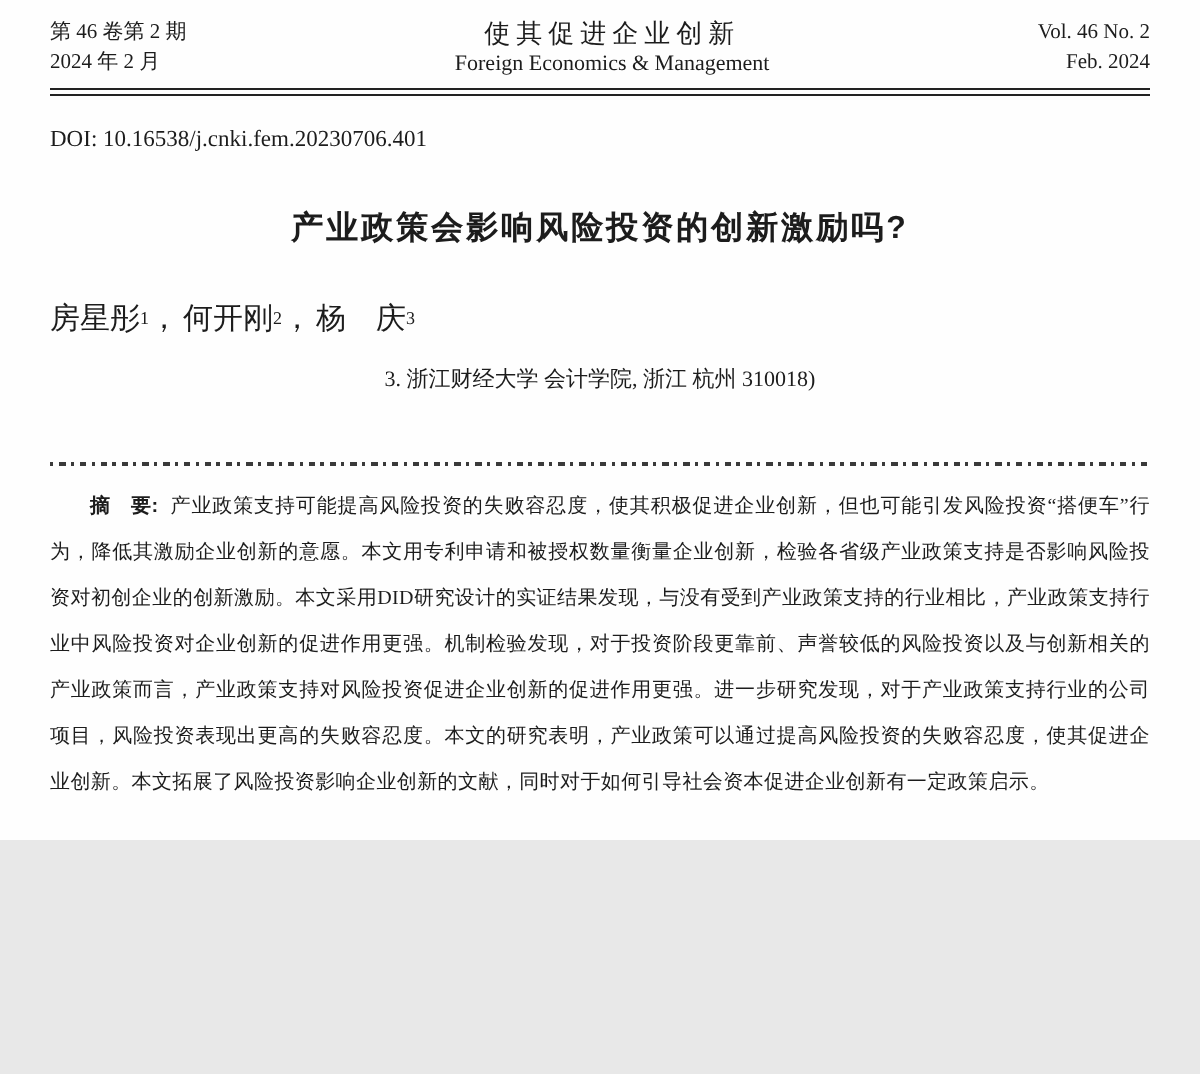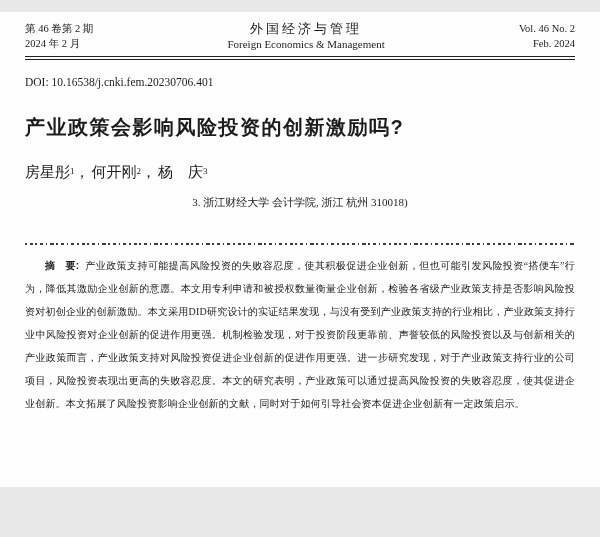--- a/index.html
+++ b/index.html
@@ -1,35 +1,35 @@
 <!DOCTYPE html>
 <html lang="zh"><head>
 <meta charset="utf-8">
 <style>
   html,body{margin:0;padding:0;background:#e8e8e8;}
   .page{
-    width:600px;height:475px;margin:12px auto;background:#fefefe;color:#1c1c1c;
+    width:600px;height:420px;margin:0 auto;background:#fefefe;color:#1c1c1c;
     font-family:"Liberation Serif","DejaVu Serif",serif;
     box-sizing:border-box;padding:9px 25px 0 25px;position:relative;overflow:hidden;
   }
   
   .jheader{display:flex;justify-content:space-between;align-items:flex-start;}
   .hdr-left,.hdr-right{font-size:10.5px;line-height:15px;white-space:nowrap;}
   .hdr-right{text-align:right;}
   .hdr-center{text-align:center;flex:1;}
   .jname-cn{font-size:13px;letter-spacing:3px;line-height:16px;}
   .jname-en{font-size:11px;line-height:14px;}
   .double-rule{margin-top:5px;height:2px;border-top:1.7px solid #222;border-bottom:1px solid #222;}
   
   .doi{margin-top:15px;font-size:11.5px;line-height:14px;}
   
   .title{
-    margin:23px 0 0 0;text-align:left;
+    margin:23px 0 0 0;text-align:center;
     font-family:"Liberation Sans","DejaVu Sans",sans-serif;
-    font-weight:bold;font-size:20px;line-height:30px;letter-spacing:1.5px;
+    font-weight:bold;font-size:16px;line-height:30px;letter-spacing:1.5px;
   }
   .authors{margin-top:21px;text-align:left;font-size:15px;line-height:19px;}
   .authors sup{font-size:9px;vertical-align:top;position:relative;top:-1px;}
   .authors .sep{margin-right:2px;}
   .affil{margin-top:11px;text-align:center;font-size:11px;line-height:19px;}
   
   .dotted-rule{
     height:1.6px;
     background-image:repeating-linear-gradient(to right,
       #3a3a3a 0px,#3a3a3a 1.6px,transparent 1.6px,transparent 4.6px,
@@ -61,21 +61,21 @@
 <body>
 
 <div class="page">
 
   <header class="jheader">
     <div class="hdr-left">
       <div>第 46 卷第 2 期</div>
       <div>2024 年 2 月</div>
     </div>
     <div class="hdr-center">
-      <div class="jname-cn">外国经济与管理</div>
+      <div class="jname-cn">使其促进企业创新</div>
       <div class="jname-en">Foreign Economics &amp; Management</div>
     </div>
     <div class="hdr-right">
       <div>Vol. 46 No. 2</div>
       <div>Feb. 2024</div>
     </div>
   </header>
 
   <div class="double-rule"></div>
 

